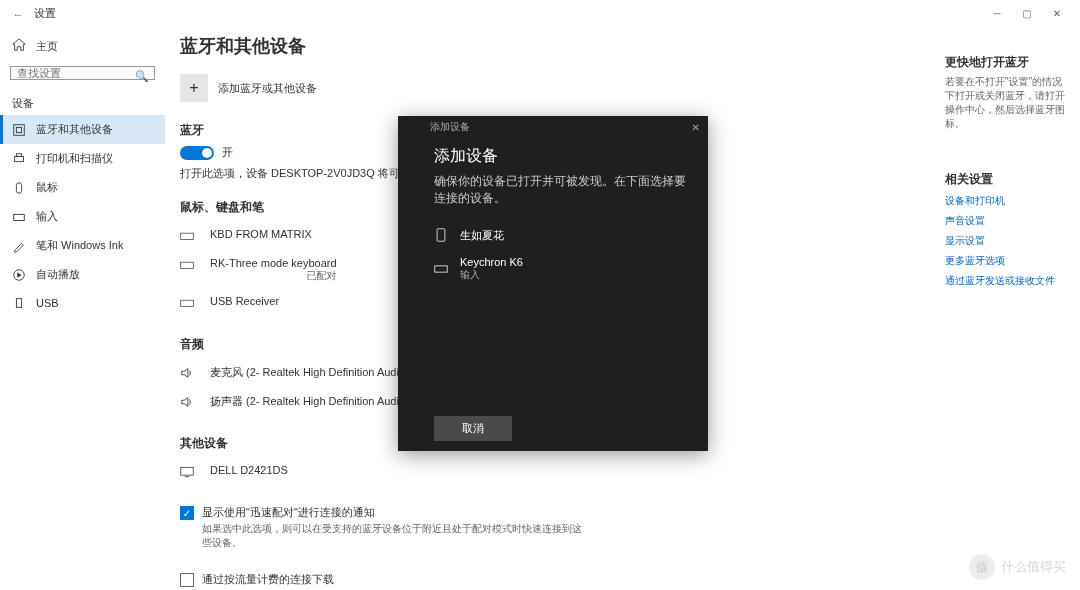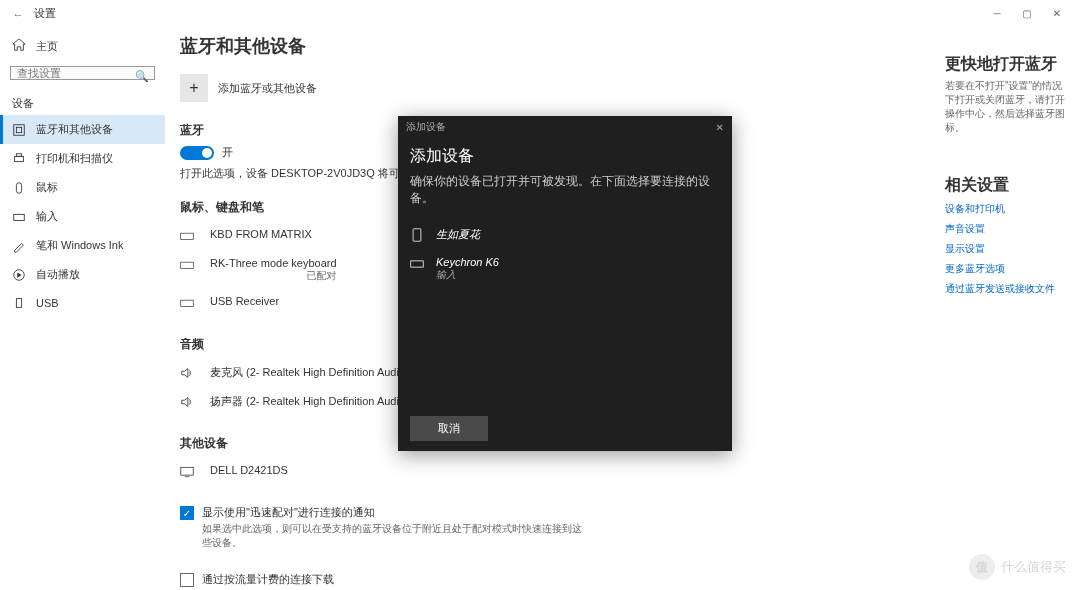--- a/index.html
+++ b/index.html
@@ -41,32 +41,32 @@
 .dev-item .dtxt .sub { color: #666; font-size: 10px; text-align: right; }
 .section { margin-bottom: 18px; }
 .chk-row { display: flex; align-items: flex-start; margin-top: 8px; }
 .chk { width: 14px; height: 14px; margin-right: 8px; margin-top: 1px; flex-shrink: 0; display: flex; align-items: center; justify-content: center; }
 .chk.on { background: #0078d7; color: #fff; font-size: 10px; }
 .chk.off { border: 1px solid #666; }
 .chk-body .sub { color: #666; font-size: 10px; margin-top: 2px; max-width: 380px; }
 
 
 .rpanel { position: absolute; right: 0; top: 40px; width: 135px; padding-right: 10px; }
-.rpanel .rtitle { font-size: 16px; font-weight: 600; margin-bottom: 4px; margin-top: 14px; }
+.rpanel .rtitle { font-size: 12px; font-weight: 600; margin-bottom: 4px; margin-top: 14px; }
 .rpanel .rdesc { font-size: 10px; color: #666; margin-bottom: 4px; }
 .rpanel a { display: block; color: #0066cc; font-size: 10px; margin: 6px 0; text-decoration: none; }
 
 
-.dialog { position: absolute; left: 398px; top: 116px; width: 334px; height: 335px; background: #1f1f1f; color: #fff; display: flex; flex-direction: column; box-shadow: 0 4px 20px rgba(0,0,0,.4); }
+.dialog { position: absolute; left: 398px; top: 116px; width: 310px; height: 335px; background: #1f1f1f; color: #fff; display: flex; flex-direction: column; box-shadow: 0 4px 20px rgba(0,0,0,.4); padding-left: 24px; }
 .dialog .dhead { display: flex; align-items: center; padding: 4px 8px; font-size: 10px; color: #aaa; }
 .dialog .dhead .sp { flex: 1; }
 .dialog .dbody { padding: 8px 12px; flex: 1; }
 .dialog .dtitle { font-size: 16px; font-weight: 400; margin-bottom: 6px; color: #fff; }
 .dialog .dsub { font-size: 12px; color: #ccc; margin-bottom: 14px; }
-.ditem { display: flex; align-items: flex-start; padding: 6px 0; font-style: italic; }
+.ditem { display: flex; align-items: center; padding: 6px 0; }
 .ditem .iicon { width: 18px; margin-right: 8px; color: #fff; margin-top: 1px; }
 .ditem .itxt .isub { color: #aaa; font-size: 10px; }
 .dialog .dfoot { padding: 10px 12px; display: flex; justify-content: flex-start; }
 .dialog .dfoot button { background: #4a4a4a; color: #fff; border: none; padding: 5px 28px; font-size: 11px; }
 
 
 .wm { position: absolute; right: 14px; bottom: 10px; display: flex; align-items: center; opacity: .35; }
 .wm .circ { width: 26px; height: 26px; border-radius: 50%; background: #ccc; display: flex; align-items: center; justify-content: center; font-size: 12px; font-weight: bold; color: #888; margin-right: 6px; }
 .wm .wtxt { font-size: 13px; color: #888; }
 

